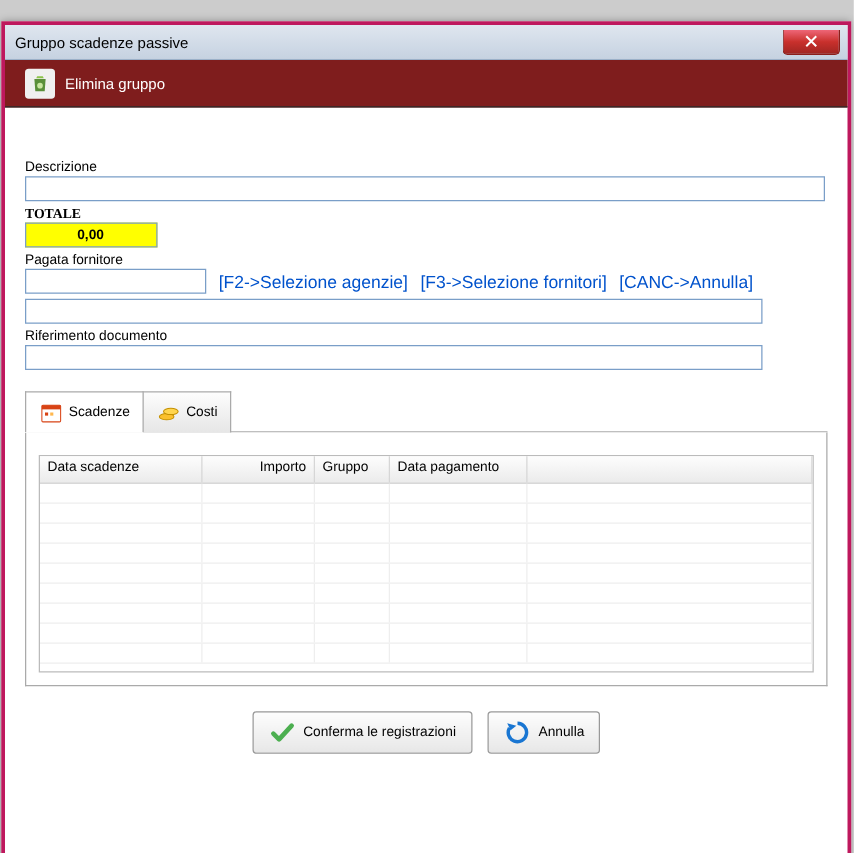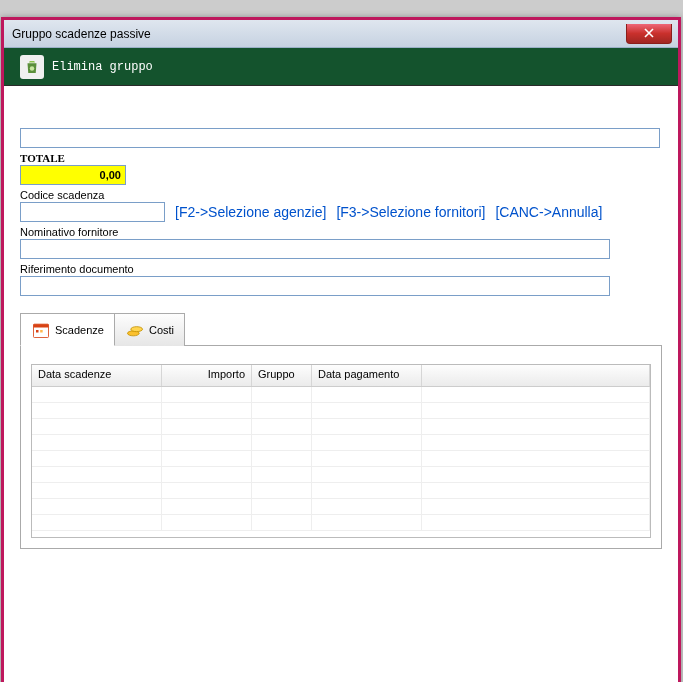--- a/index.html
+++ b/index.html
@@ -39,26 +39,25 @@
     color: #fff;
     display: flex;
     align-items: center;
     justify-content: center;
     margin-right: 6px;
     cursor: pointer;
   }
   .close-btn svg { width: 10px; height: 10px; }
   .toolbar {
     height: 38px;
-    background: #14532d;
+    background: #7f1d1d;
     display: flex;
     align-items: center;
     padding: 0 10px;
     border-bottom: 1px solid #2a2a2a;
-    font-family: Liberation Mono, monospace;
   }
   .toolbar-btn {
     display: flex;
     align-items: center;
     gap: 8px;
     color: #fff;
     font-size: 12px;
     cursor: pointer;
     padding: 2px 6px;
   }
@@ -82,21 +81,21 @@
     padding: 1px 3px;
     font-size: 11px;
     background: #fff;
   }
   input.text.wide { width: 640px; }
   input.text.short { width: 145px; }
   input.text.med { width: 590px; }
   input.text.yellow {
     background: #ffff00;
     width: 106px;
-    text-align: right;
+    text-align: center;
     font-weight: bold;
     padding-right: 4px;
     border: 1px solid #7a9ec8;
   }
   .inline-row { display: flex; align-items: center; gap: 10px; }
   .fkey-link { color: #0052cc; font-size: 14px; cursor: pointer; }
   .tabstrip {
     display: flex;
     margin-top: 16px;
     border-bottom: 1px solid #aaa;
@@ -212,40 +211,40 @@
             <circle cx="12" cy="14" r="3" fill="#c8e6a0"></circle>
           </svg>
       </span>
       <span>Elimina gruppo</span>
     </div>
   </div>
 
   <div class="content">
 
     <div class="field">
+      <div class="lbl">Descrizione</div>
       <input class="text wide" value="" style="">
     </div>
 
     <div class="field">
       <div class="lbl bold">TOTALE</div>
       <input class="text yellow" readonly="" value="0,00" style="">
     </div>
 
     <div class="field">
-      <div class="lbl">Codice scadenza</div>
+      <div class="lbl">Pagata fornitore</div>
       <div class="inline-row">
         <input class="text short" value="" style="">
         <span class="fkey-link">[F2-&gt;Selezione agenzie]</span>
         <span class="fkey-link">[F3-&gt;Selezione fornitori]</span>
         <span class="fkey-link">[CANC-&gt;Annulla]</span>
       </div>
     </div>
 
     <div class="field">
-      <div class="lbl">Nominativo fornitore</div>
       <input class="text med" value="" style="">
     </div>
 
     <div class="field">
       <div class="lbl">Riferimento documento</div>
       <input class="text med" value="" style="">
     </div>
 
     <div class="tabstrip">
       <div class="tab active">
@@ -343,14 +342,33 @@
               <div class="c3"></div>
               <div class="c4"></div>
               <div class="c5"></div>
             </div>
         </div>
       </div>
     </div>
 
   </div>
 
+  <div class="footer">
+    <div class="btn">
+      <span class="btn-icon">
+        <svg width="22" height="22" viewBox="0 0 24 24">
+            <path d="M4 13l5 5L20 6" stroke="#4caf50" stroke-width="4" fill="none" stroke-linecap="round" stroke-linejoin="round"></path>
+          </svg>
+      </span>
+      <span>Conferma le registrazioni</span>
+    </div>
+    <div class="btn">
+      <span class="btn-icon">
+        <svg width="22" height="22" viewBox="0 0 24 24">
+            <path d="M12 4a8 8 0 1 1-7 4" stroke="#1976d2" stroke-width="3" fill="none"></path>
+            <path d="M3 4l3 6 5-4z" fill="#1976d2"></path>
+          </svg>
+      </span>
+      <span>Annulla</span>
+    </div>
+  </div>
 
 </div>
 
 </body></html>

